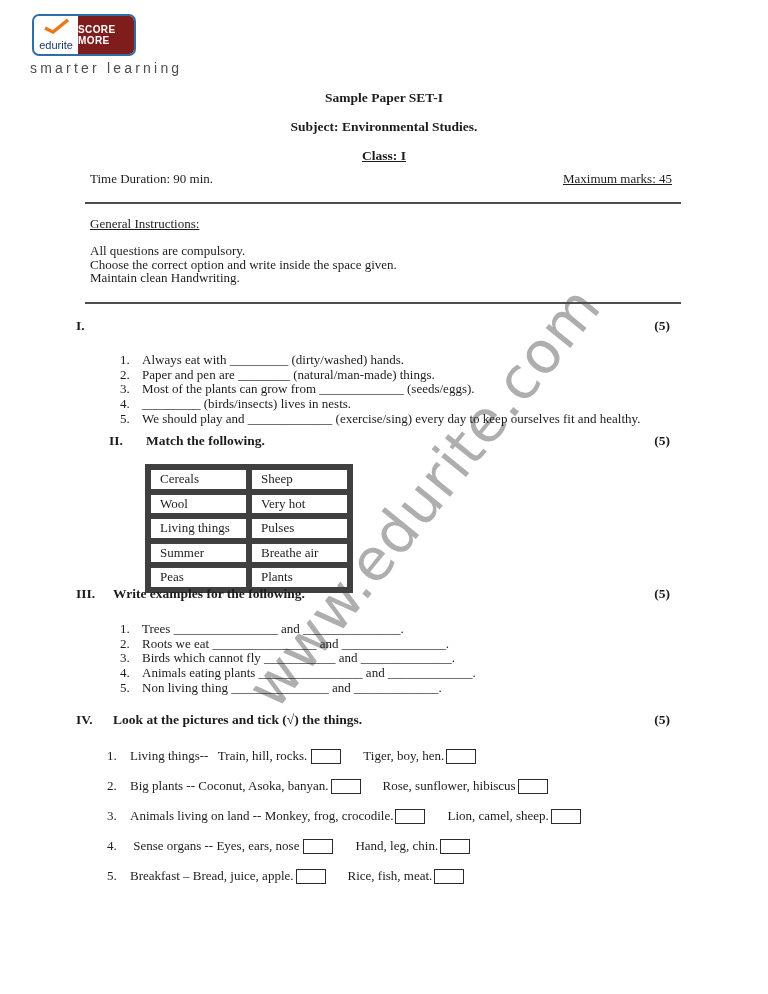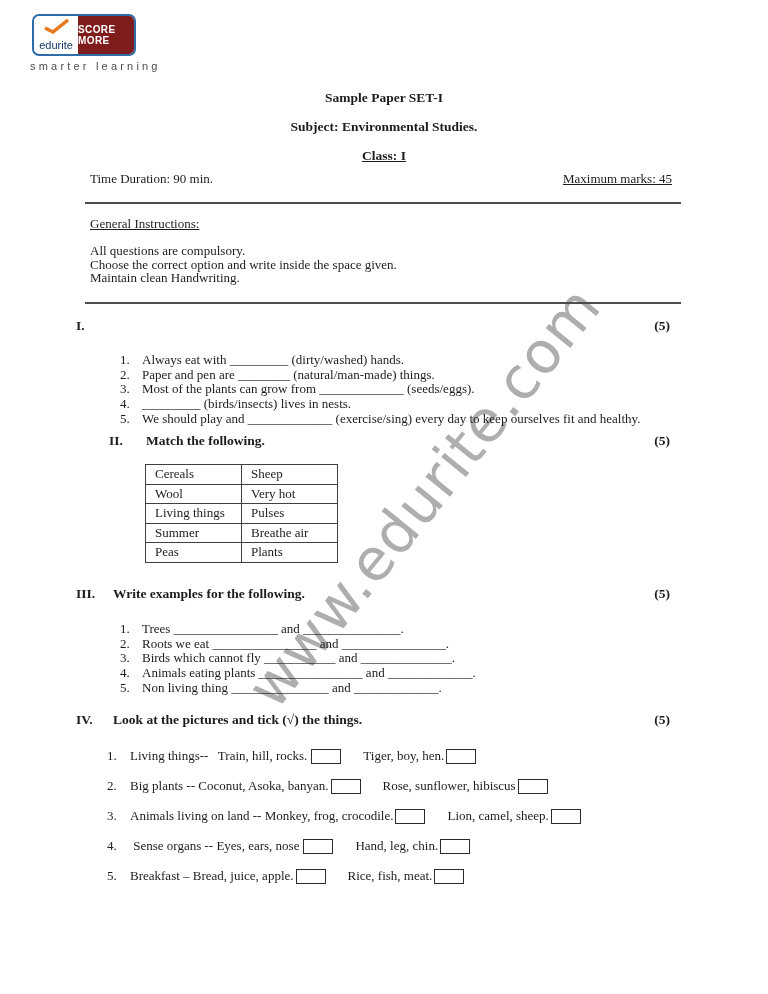--- a/index.html
+++ b/index.html
@@ -23,21 +23,21 @@
   }
   .logo-left{flex:0 0 44px;position:relative;display:flex;align-items:flex-end;justify-content:center;padding-bottom:4px;}
   .logo-brand{font-family:"Liberation Sans", sans-serif;font-size:11px;color:#143a66;line-height:10px;}
   .logo-check{position:absolute;top:3px;left:9px;}
   .logo-right{
     flex:1;background:#7f1d1d;color:#ffffff;display:flex;align-items:center;justify-content:center;
     font-family:"Liberation Sans", sans-serif;font-size:10px;font-weight:bold;letter-spacing:0.4px;
   }
   .logo-tagline{
     margin-top:4px;text-align:center;font-family:"Liberation Sans", sans-serif;
-    font-size:11px;letter-spacing:3.2px;color:#4d4d4d;white-space:nowrap;
+    font-size:14px;letter-spacing:3.2px;color:#4d4d4d;white-space:nowrap;
   }
   
   .titles{position:absolute;left:0;right:0;top:90px;text-align:center;}
   .titles div{font-weight:bold;font-size:13.5px;line-height:15px;margin-bottom:14px;}
   .u{text-decoration:underline;}
   .info-row{
     position:absolute;left:90px;top:171px;width:582px;display:flex;
     justify-content:space-between;font-size:13px;
   }
   .rule{position:absolute;left:85px;width:596px;border-top:2px solid #4d4d4d;height:0;}
@@ -53,21 +53,21 @@
   .sec-num{width:37px;}
   .sec-title{flex:1;}
   .sec-marks{margin-left:auto;}
   .items{margin-top:20px;}
   .sec3 .items,.sec4 .items{margin-top:21px;}
   .item{display:flex;padding-left:120px;font-size:13px;line-height:14.7px;white-space:pre;}
   .item .inum{width:22px;}
   
   .match-table{border-collapse:collapse;margin:16px 0 0 112px;}
   .match-table td{
-    border:1px solid #404040;font-size:13px;height:18.5px;
+    border:6px solid #404040;font-size:13px;height:18.5px;
     padding:0 4px 0 9px;vertical-align:middle;
   }
   .match-table td.c1{width:82px;} .match-table td.c2{width:82px;}
   
   .q4-item{display:flex;align-items:center;padding-left:107px;font-size:13px;height:16px;margin-bottom:14px;white-space:pre;}
   .q4-item .inum{width:23px;}
   .tickbox{
     display:inline-block;width:30px;height:15px;border:1px solid #2b2b2b;
     background:#fff;margin-left:4px;box-sizing:border-box;
   }

